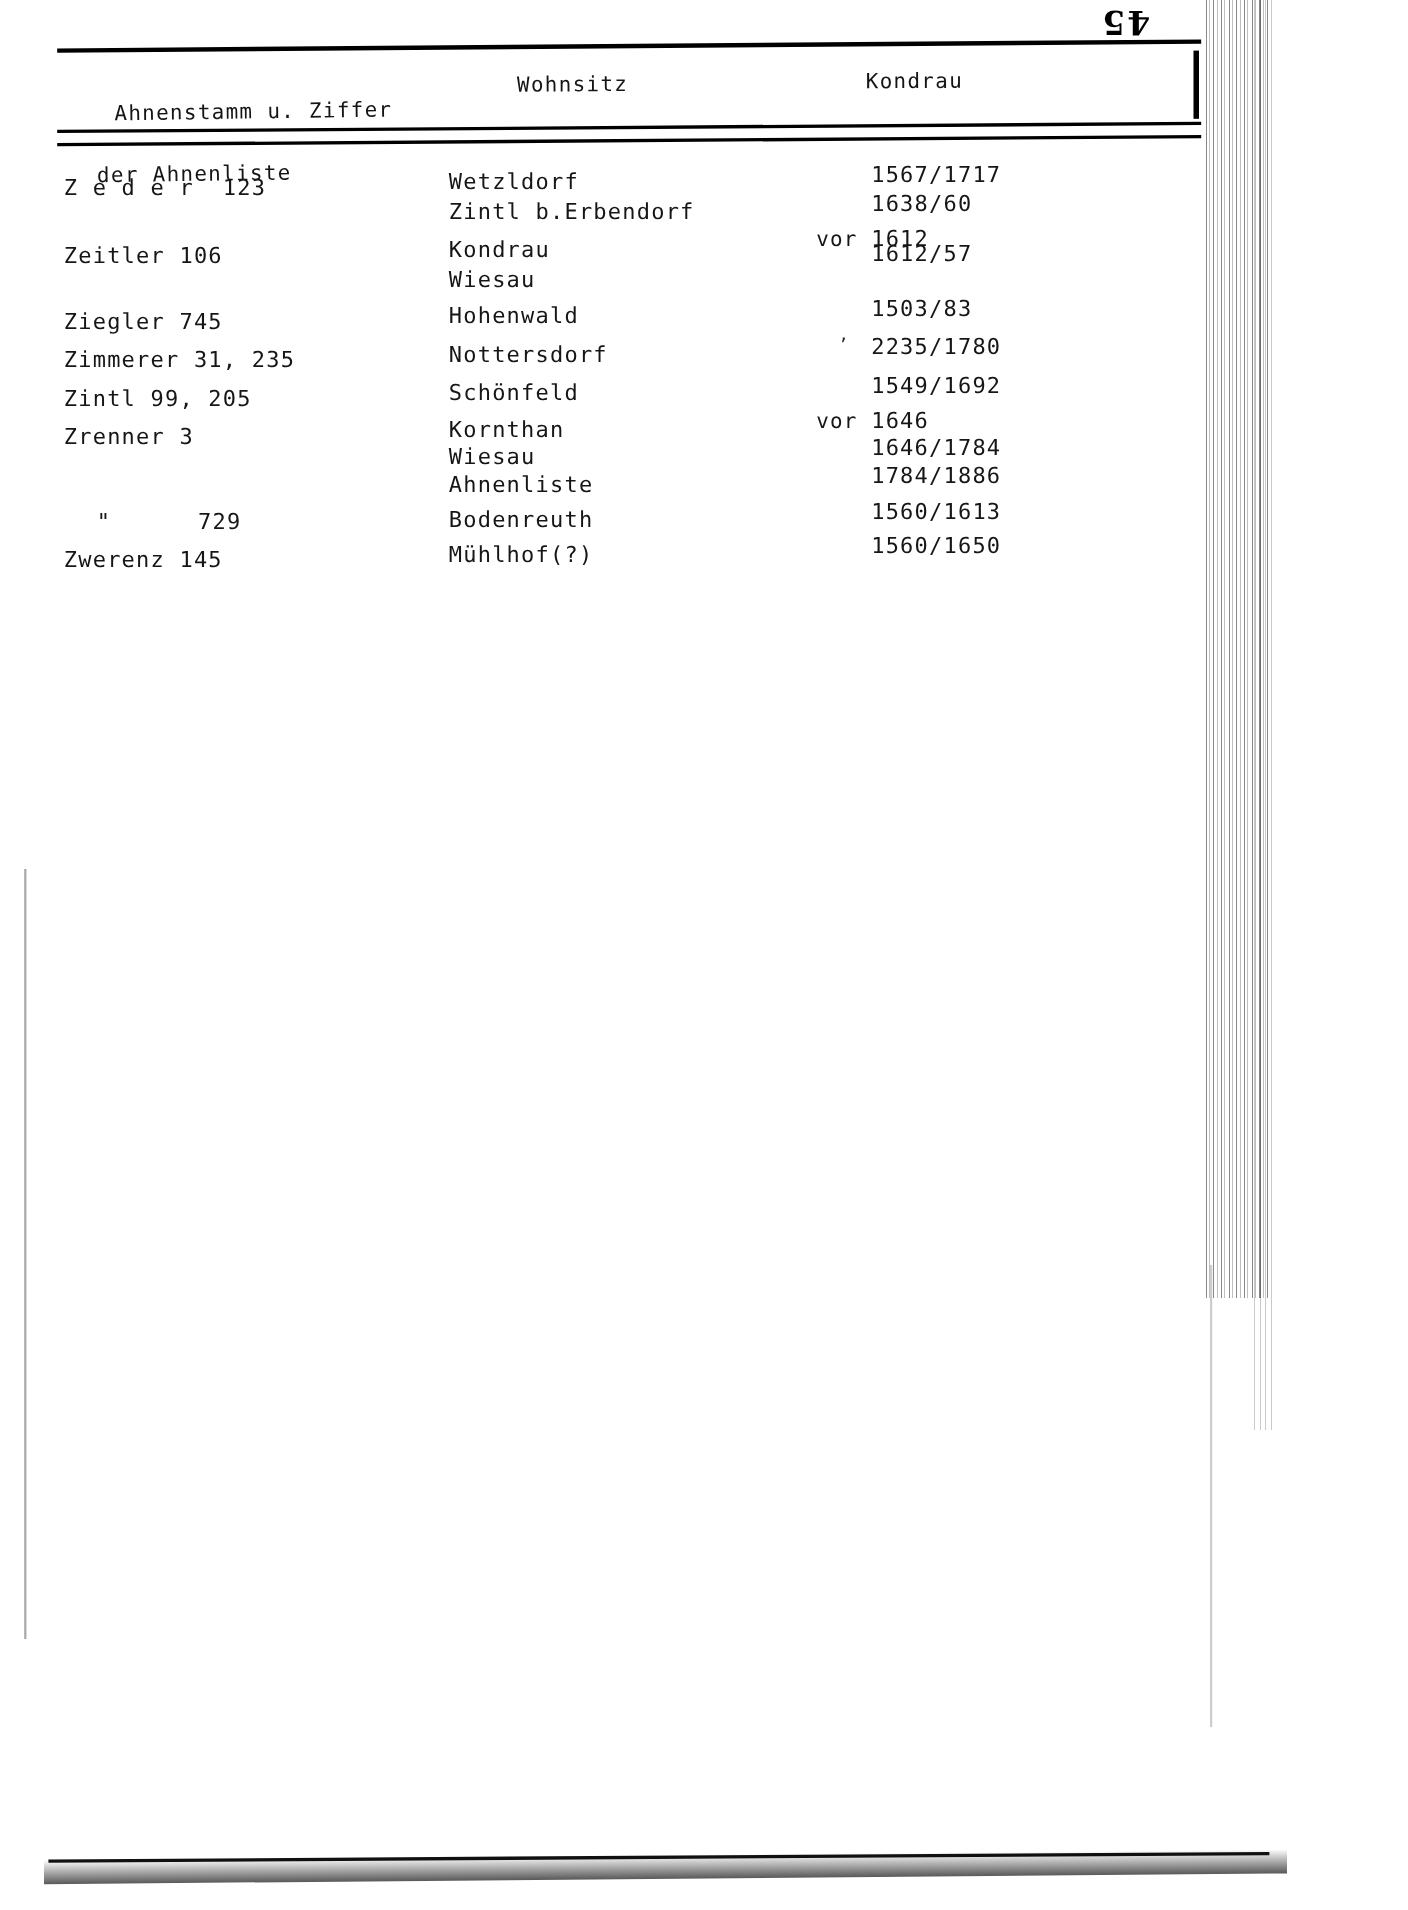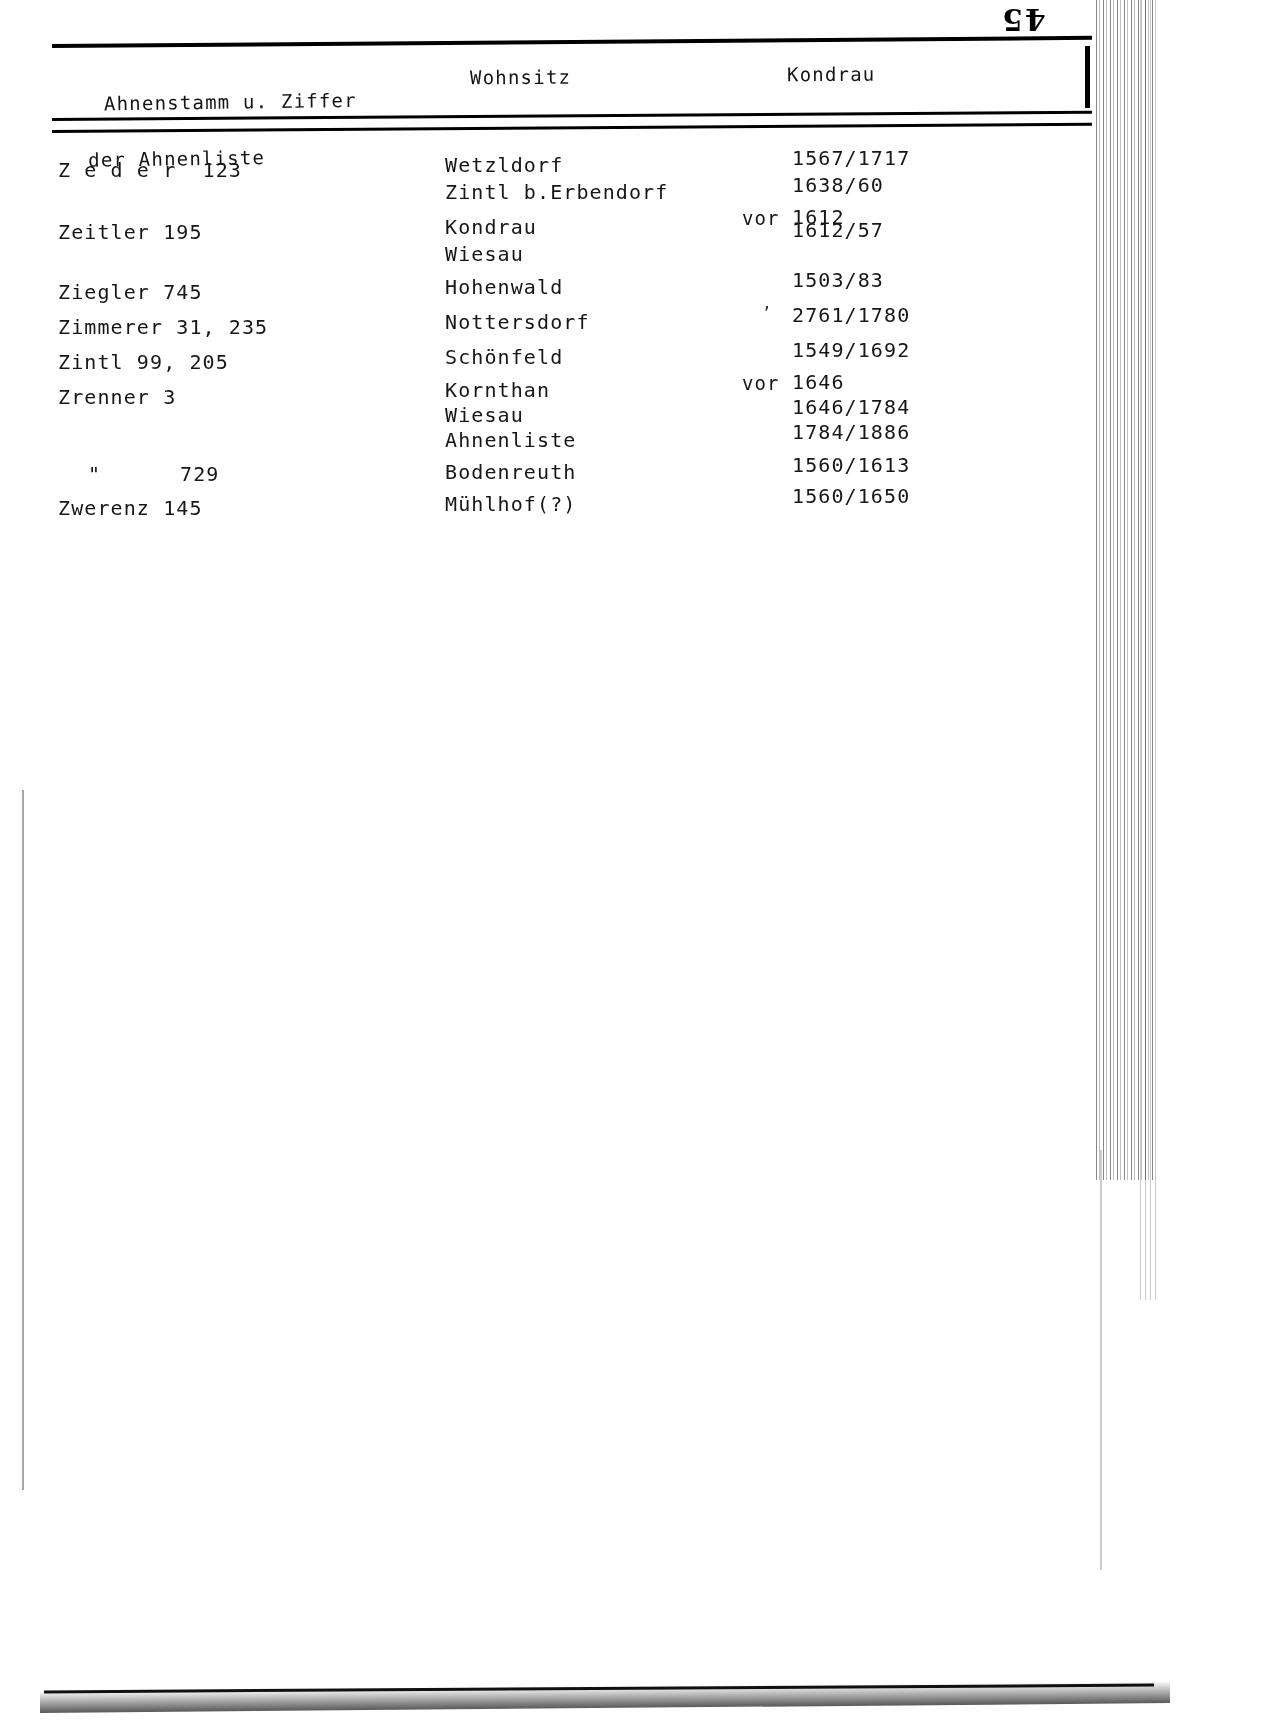--- a/index.html
+++ b/index.html
@@ -168,21 +168,21 @@
     height: 0;
   }
   .cell {
     position: absolute;
     font-size: 20px;
     letter-spacing: 1.1px;
     white-space: pre;
     color: #161616;
   }
   .c-name  { left: 58px; }
-  .c-place { left: 445px; }
+  .c-place { left: 408px; }
   .c-pre   { left: 742px; font-size: 19px; }
   .c-time  { left: 792px; }
 
   .tick {
     position: absolute;
     left: 762px;
     font-size: 15px;
     color: #222;
   }
 </style>
@@ -217,42 +217,42 @@
       <span class="cell c-place" style="top:13px">Wetzldorf</span>
       <span class="cell c-time" style="top:6px">1567/1717</span>
     </div>
 
     <div class="row">
       <span class="cell c-place" style="top:40px">Zintl b.Erbendorf</span>
       <span class="cell c-time" style="top:33px">1638/60</span>
     </div>
 
     <div class="row">
-      <span class="cell c-name" style="top:80px">Zeitler 195</span>
+      <span class="cell c-name" style="top:80px">Zeitler 106</span>
       <span class="cell c-place" style="top:75px">Kondrau</span>
       <span class="cell c-pre" style="top:67px">vor</span>
       <span class="cell c-time" style="top:65px">1612</span>
     </div>
 
     <div class="row">
       <span class="cell c-place" style="top:102px">Wiesau</span>
       <span class="cell c-time" style="top:78px">1612/57</span>
     </div>
 
     <div class="row">
       <span class="cell c-name" style="top:140px">Ziegler 745</span>
       <span class="cell c-place" style="top:135px">Hohenwald</span>
       <span class="cell c-time" style="top:128px">1503/83</span>
     </div>
 
     <div class="row">
       <span class="cell c-name" style="top:175px">Zimmerer 31, 235</span>
       <span class="cell c-place" style="top:170px">Nottersdorf</span>
       <span class="tick" style="top:164px">’</span>
-      <span class="cell c-time" style="top:163px">2761/1780</span>
+      <span class="cell c-time" style="top:163px">2235/1780</span>
     </div>
 
     <div class="row">
       <span class="cell c-name" style="top:210px">Zintl 99, 205</span>
       <span class="cell c-place" style="top:205px">Schönfeld</span>
       <span class="cell c-time" style="top:198px">1549/1692</span>
     </div>
 
     <div class="row">
       <span class="cell c-name" style="top:245px">Zrenner 3</span>

